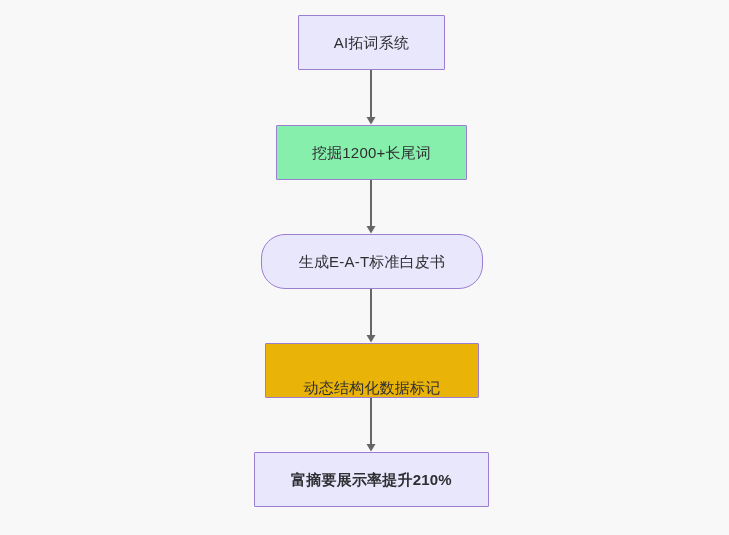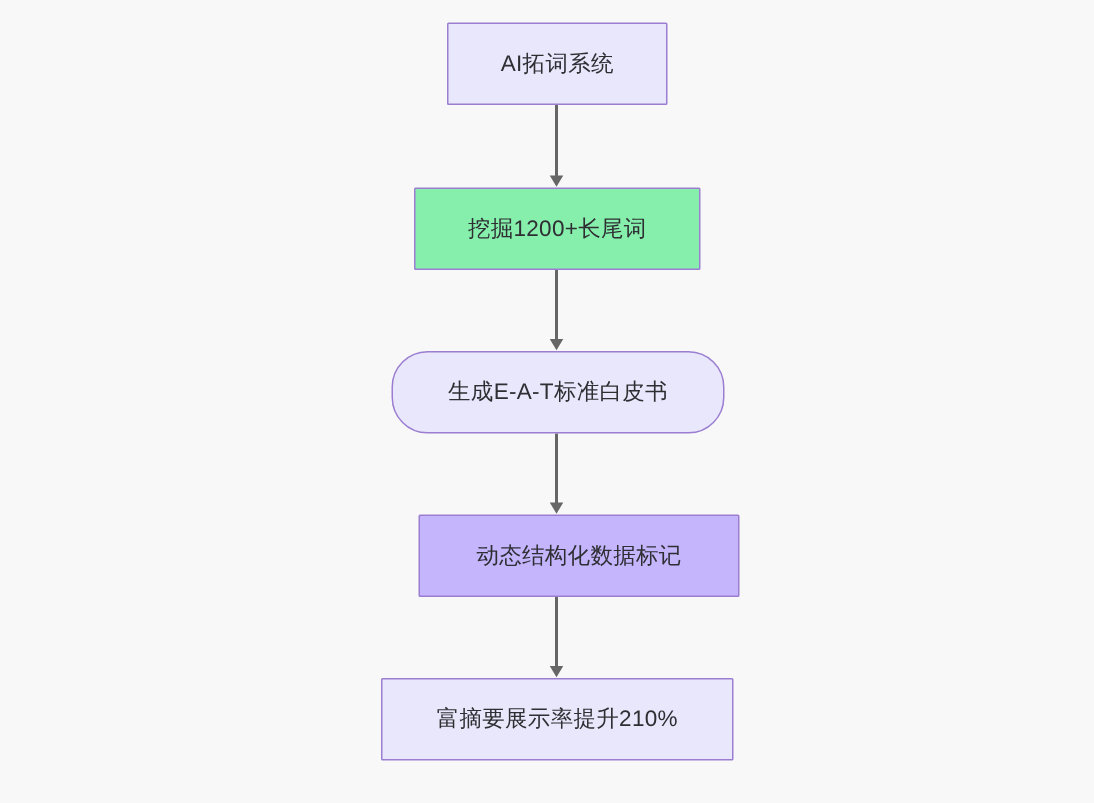--- a/index.html
+++ b/index.html
@@ -77,19 +77,19 @@
     </div>
     <div class="node" style="left: 298px; top: 15px; width: 147px; height: 55px; background: rgb(233, 231, 251); border-color: rgb(155, 126, 209);">
       <span class="node-label" style="color: rgb(46, 46, 51);">AI拓词系统</span>
     </div>
     <div class="node" style="left: 276px; top: 125px; width: 191px; height: 55px; background: #86efac; border-color: rgb(155, 126, 209);">
       <span class="node-label" style="color: rgb(46, 46, 51);">挖掘1200+长尾词</span>
     </div>
     <div class="node" style="left: 261px; top: 234px; width: 222px; height: 55px; background: rgb(233, 231, 251); border-color: rgb(155, 126, 209); border-radius: 24px;">
       <span class="node-label" style="color: rgb(46, 46, 51);">生成E-A-T标准白皮书</span>
     </div>
-    <div class="node" style="left: 279px; top: 343px; width: 214px; height: 55px; background: #c4b5fd; border-color: rgb(155, 126, 209);">
+    <div class="node" style="left: 265px; top: 343px; width: 214px; height: 55px; background: #eab308; border-color: rgb(155, 126, 209); align-items: flex-end;">
       <span class="node-label" style="color: rgb(46, 46, 51);">动态结构化数据标记</span>
     </div>
-    <div class="node" style="left: 254px; top: 452px; width: 235px; height: 55px; background: rgb(233, 231, 251); border-color: rgb(155, 126, 209);">
+    <div class="node" style="left: 254px; top: 452px; width: 235px; height: 55px; background: rgb(233, 231, 251); border-color: rgb(155, 126, 209); font-weight: bold;">
       <span class="node-label" style="color: rgb(46, 46, 51);">富摘要展示率提升210%</span>
     </div>
   </div>
 
 </body></html>

